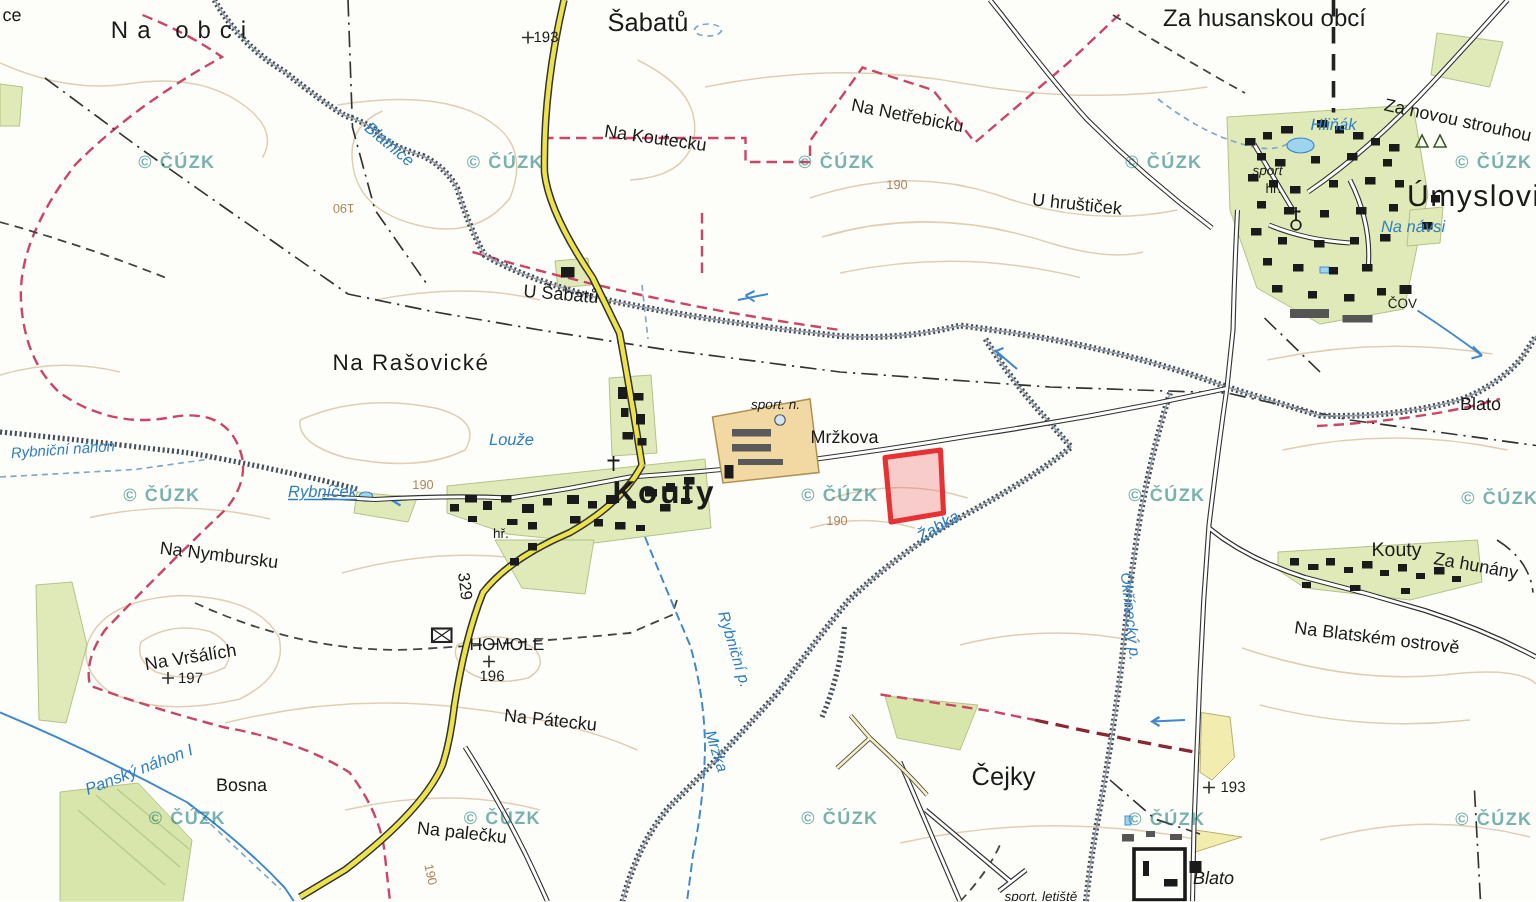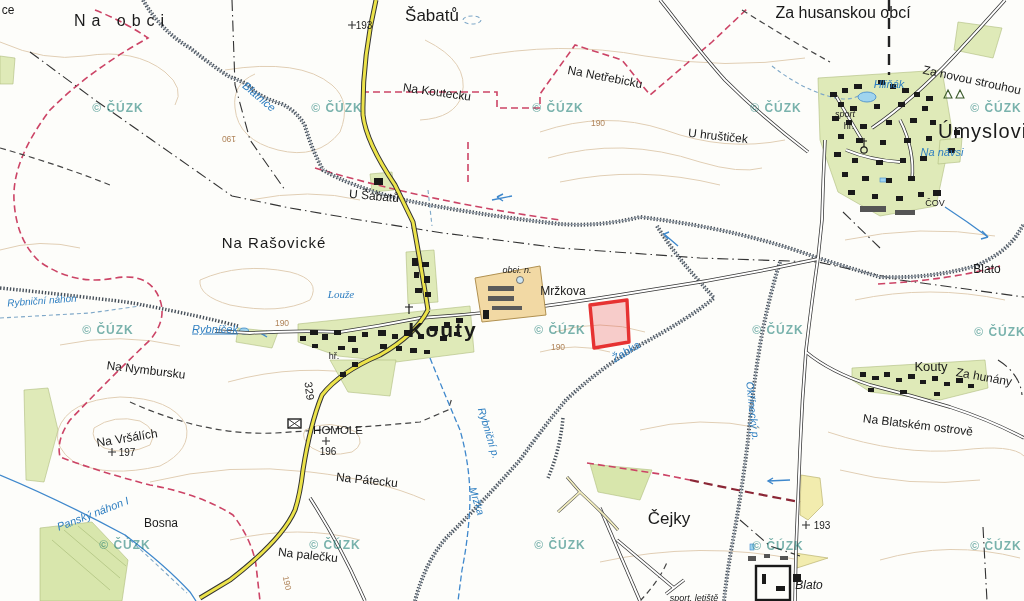--- a/index.html
+++ b/index.html
@@ -351,24 +351,24 @@
       <span class="lbl town left" style="left: 938px; top: 131px;">Úmyslovice</span>
       <span class="lbl small ital" style="left: 845px; top: 114px;">sport</span>
       <span class="lbl small" style="left: 849px; top: 126px;">hř.</span>
       <span class="lbl water" style="left: 889px; top: 84px;">Hliňák</span>
       <span class="lbl water" style="left: 916px; top: 152px; margin-left: 26px;">Na návsi</span>
       <span class="lbl small" style="left: 935px; top: 203px;">ČOV</span>
       <span class="lbl" style="left: 374px; top: 196px; font-size: 12px; transform: translate(-50%, -50%) rotate(5deg);">U Šabatů</span>
       <span class="lbl med" style="left: 258px; top: 242px;">Na Rašovické</span>
       <span class="lbl" style="left: 987px; top: 269px; font-size: 12px;">Blato</span>
       <span class="lbl huge" style="left: 443px; top: 289px; margin-top: 40px;">Kouty</span>
-      <span class="lbl small ital" style="left: 517px; top: 270px;">obci. n.</span>
+      <span class="lbl small ital" style="left: 517px; top: 270px;">sport. n.</span>
       <span class="lbl" style="left: 563px; top: 291px; font-size: 12px;">Mržkova</span>
       <span class="lbl small" style="left: 334px; top: 356px;">hř.</span>
-      <span class="lbl water" style="left: 341px; top: 294px; font-family: Liberation Serif, serif;">Louže</span>
+      <span class="lbl water" style="left: 341px; top: 294px;">Louže</span>
       <span class="lbl water" style="left: 215px; top: 329px; text-decoration: underline;">Rybníček</span>
       <span class="lbl water" style="left: 42px; top: 301px; font-size: 10px; transform: translate(-50%, -50%) rotate(-4deg);">Rybniční náhon</span>
       <span class="lbl" style="left: 146px; top: 370px; font-size: 12px; transform: translate(-50%, -50%) rotate(7deg);">Na Nymbursku</span>
       <span class="lbl" style="left: 309px; top: 391px; font-size: 11px; transform: translate(-50%, -50%) rotate(83deg);">329</span>
       <span class="lbl" style="left: 127px; top: 438px; font-size: 12px; transform: translate(-50%, -50%) rotate(-9deg);">Na Vršálích</span>
       <span class="lbl num" style="left: 127px; top: 453px;">197</span>
       <span class="lbl" style="left: 338px; top: 431px; font-size: 11.5px;">HOMOLE</span>
       <span class="lbl num" style="left: 328px; top: 452px;">196</span>
       <span class="lbl" style="left: 367px; top: 480px; font-size: 12px; transform: translate(-50%, -50%) rotate(6deg);">Na Pátecku</span>
       <span class="lbl" style="left: 161px; top: 523px; font-size: 12px;">Bosna</span>

